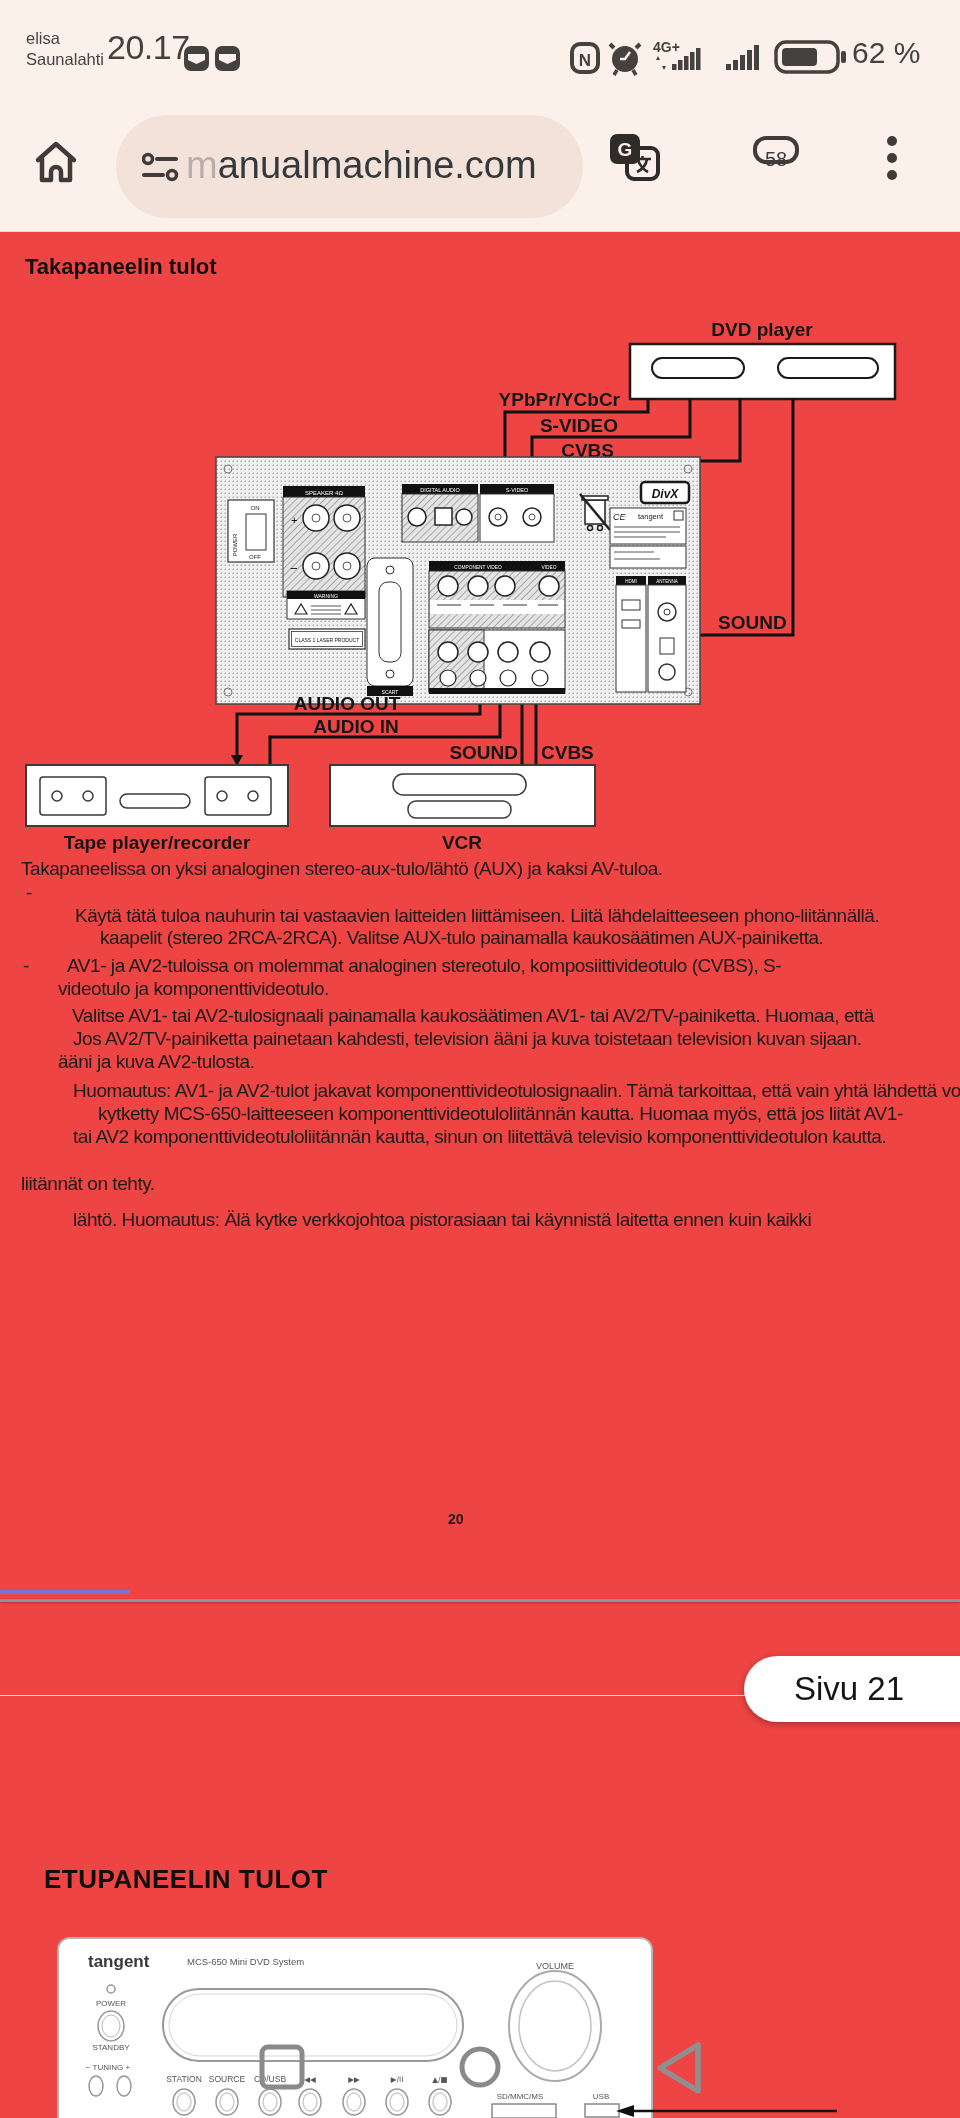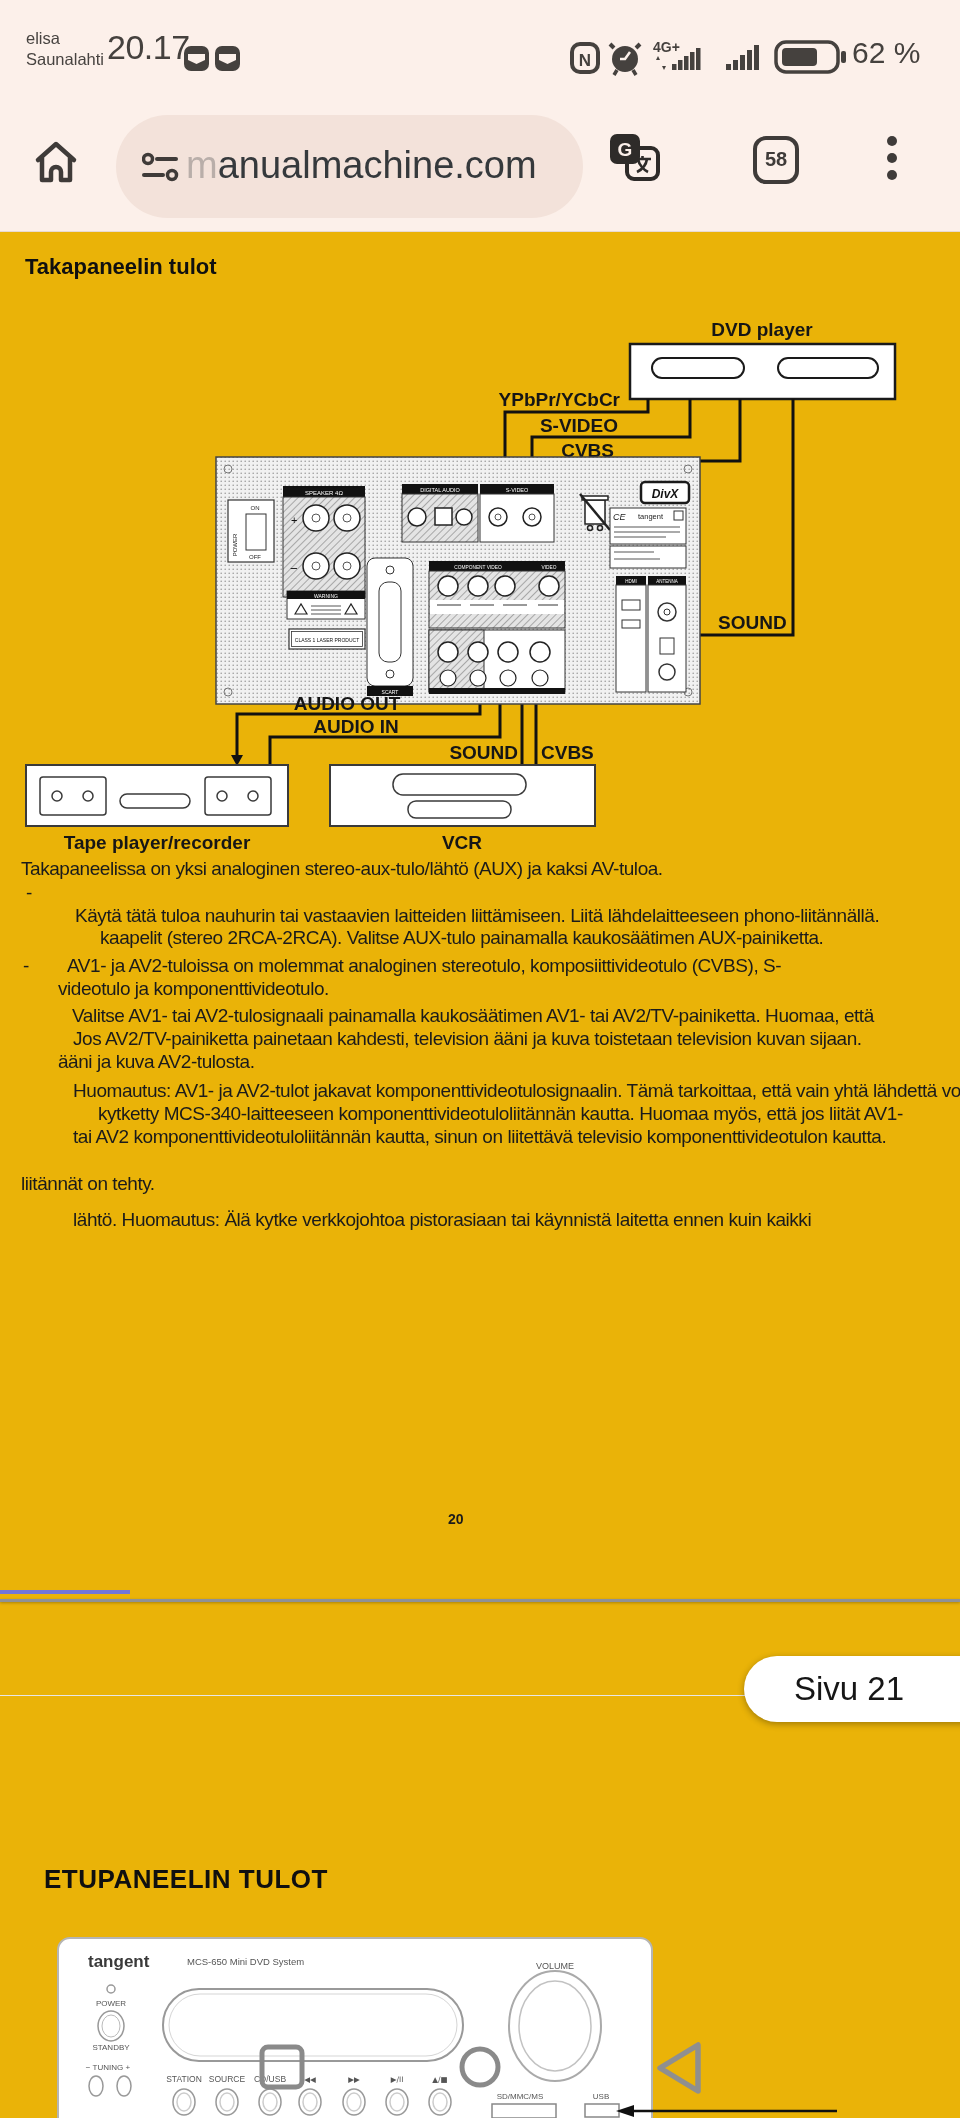--- a/index.html
+++ b/index.html
@@ -1,35 +1,35 @@
 <!DOCTYPE html>
 <html><head>
 <meta charset="utf-8">
 <style>
   html,body{margin:0;padding:0;background:#ddd;}
-  .screen{position:relative;width:960px;height:2118px;background:#eab308;overflow:hidden;
+  .screen{position:relative;width:960px;height:2118px;background:#ef4444;overflow:hidden;
           font-family:"Liberation Sans",sans-serif;color:#1c1c1c;}
   .abs{position:absolute;}
   
   .chrome{position:absolute;top:0;left:0;width:960px;height:232px;background:#fcf0ea;
           border-bottom:1px solid #e8dad2;box-sizing:border-box;}
   .carrier{position:absolute;left:26px;top:28px;font-size:16.5px;line-height:21px;color:#474340;}
   .time{position:absolute;left:107px;top:28px;font-size:34px;color:#45413e;letter-spacing:-0.5px;}
   .sb-ico{position:absolute;top:46px;}
   .pct{position:absolute;left:852px;top:36px;font-size:30px;color:#45413e;}
   
   .home{position:absolute;left:32px;top:138px;}
   .omnibox{position:absolute;left:116px;top:115px;width:467px;height:103px;border-radius:52px;
            background:#f3e2da;}
   .tune{position:absolute;left:26px;top:36px;}
   .url{position:absolute;left:70px;top:29px;font-size:38px;color:#35393c;white-space:nowrap;overflow:hidden;width:385px;}
   .url .ghost{opacity:.3;}
-  .tabbox{position:absolute;left:753px;top:136px;width:46px;height:48px;border:4px solid #3f3b39;
+  .tabbox{position:absolute;left:753px;top:136px;width:46px;height:28px;border:4px solid #3f3b39;
           border-radius:13px;box-sizing:border-box;text-align:center;line-height:38px;
-          font-size:20px;font-weight:bold;color:#3f3b39;}
+          font-size:20px;font-weight:normal;color:#3f3b39;}
   .kebab{position:absolute;left:886px;top:134px;}
   
   .h1{position:absolute;left:25px;top:254px;font-size:22px;font-weight:bold;color:#101010;}
   .h2{position:absolute;left:25px;top:1864px;font-size:26px;font-weight:bold;color:#101010;letter-spacing:.5px;margin-left:19px;}
   .bline{position:absolute;font-size:19px;letter-spacing:-0.45px;white-space:nowrap;color:#1b1b1b;}
   .pagenum{position:absolute;left:448px;top:1511px;font-size:14px;font-weight:bold;}
   .purple-line{position:absolute;left:0;top:1590px;width:130px;height:4px;background:#7276d8;}
   .page-sep{position:absolute;left:0;top:1599px;width:960px;height:3px;background:#8e9196;
             box-shadow:0 1px 3px rgba(0,0,0,.28);}
   .faint-line{position:absolute;left:0;top:1695px;width:960px;height:1px;background:#e7e7e7;}
@@ -363,21 +363,21 @@
   <div class="bline" style="top:882px;left:26px;">-</div>
   <div class="bline" style="top:905px;left:75px;">Käytä tätä tuloa nauhurin tai vastaavien laitteiden liittämiseen. Liitä lähdelaitteeseen phono-liitännällä.</div>
   <div class="bline" style="top:927px;left:75px;margin-left:25px;">kaapelit (stereo 2RCA-2RCA). Valitse AUX-tulo painamalla kaukosäätimen AUX-painiketta.</div>
   <div class="bline" style="top:955px;left:23px;">-</div>
   <div class="bline" style="top:955px;left:67px;">AV1- ja AV2-tuloissa on molemmat analoginen stereotulo, komposiittivideotulo (CVBS), S-</div>
   <div class="bline" style="top:978px;left:58px;">videotulo ja komponenttivideotulo.</div>
   <div class="bline" style="top:1005px;left:72px;">Valitse AV1- tai AV2-tulosignaali painamalla kaukosäätimen AV1- tai AV2/TV-painiketta. Huomaa, että</div>
   <div class="bline" style="top:1028px;left:73px;">Jos AV2/TV-painiketta painetaan kahdesti, television ääni ja kuva toistetaan television kuvan sijaan.</div>
   <div class="bline" style="top:1051px;left:58px;">ääni ja kuva AV2-tulosta.</div>
   <div class="bline" style="top:1080px;left:73px;">Huomautus: AV1- ja AV2-tulot jakavat komponenttivideotulosignaalin. Tämä tarkoittaa, että vain yhtä lähdettä voi</div>
-  <div class="bline" style="top:1103px;left:98px;">kytketty MCS-340-laitteeseen komponenttivideotuloliitännän kautta. Huomaa myös, että jos liität AV1-</div>
+  <div class="bline" style="top:1103px;left:98px;">kytketty MCS-650-laitteeseen komponenttivideotuloliitännän kautta. Huomaa myös, että jos liität AV1-</div>
   <div class="bline" style="top:1126px;left:73px;">tai AV2 komponenttivideotuloliitännän kautta, sinun on liitettävä televisio komponenttivideotulon kautta.</div>
   <div class="bline" style="top:1209px;left:73px;">lähtö. Huomautus: Älä kytke verkkojohtoa pistorasiaan tai käynnistä laitetta ennen kuin kaikki</div>
   <div class="bline" style="top:1173px;left:21px;">liitännät on tehty.</div>
 
   <div class="pagenum">20</div>
 
   <div class="purple-line"></div>
   <div class="page-sep"></div>
   <div class="faint-line"></div>
 

